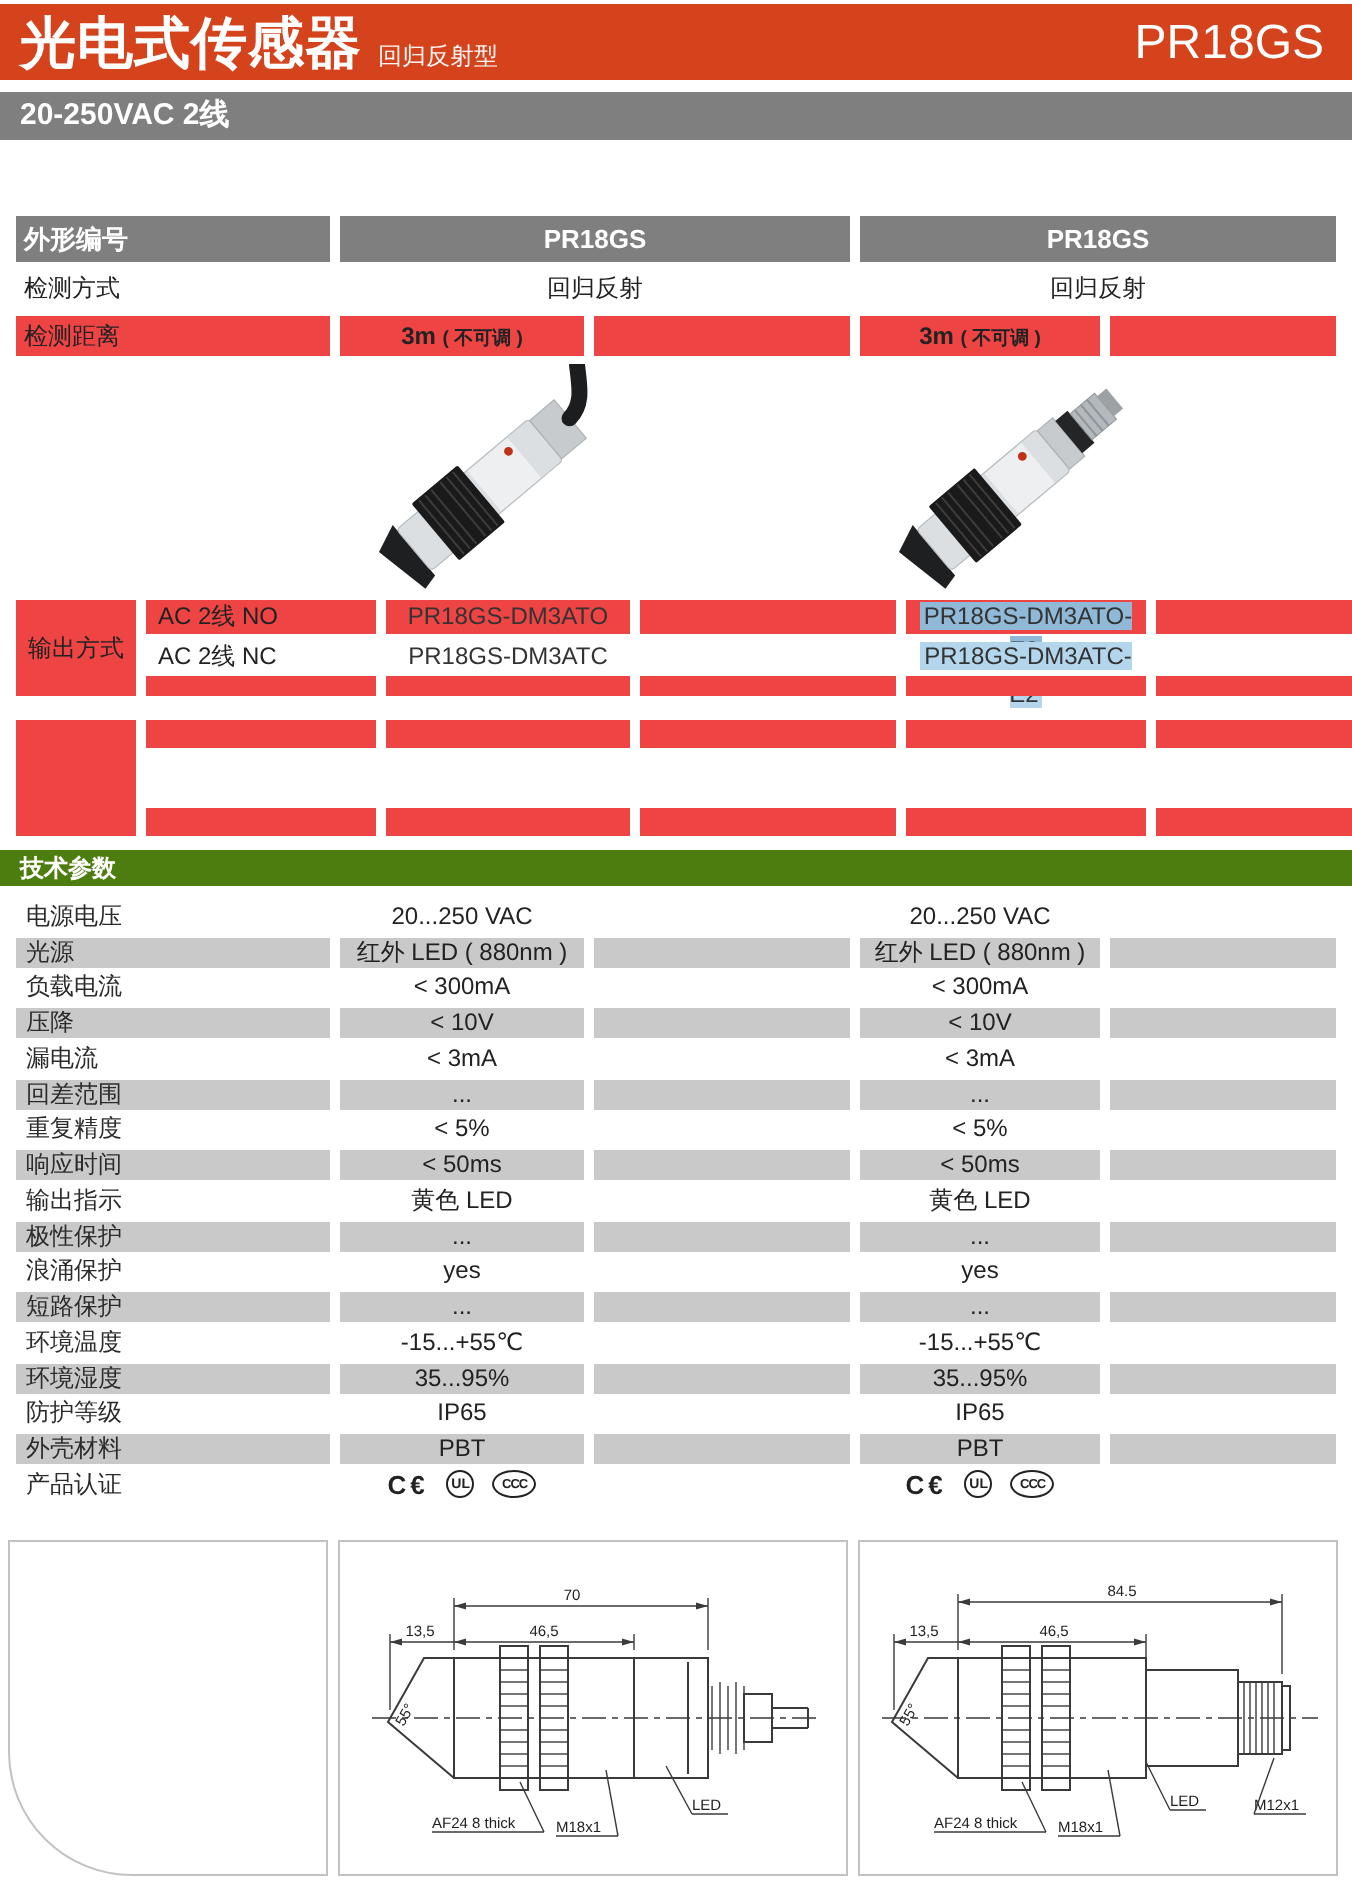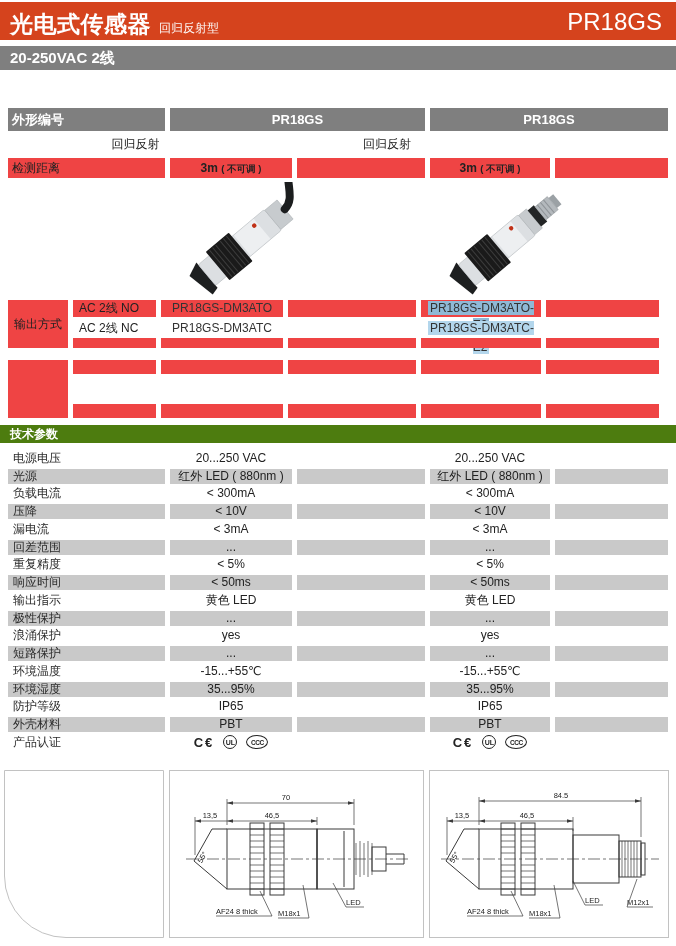--- a/index.html
+++ b/index.html
@@ -2,21 +2,21 @@
 <html><head>
 <meta charset="utf-8">
 <style>
   html,body{margin:0;padding:0;background:#fff;}
   body{font-family:"Liberation Sans","DejaVu Sans",sans-serif;color:#222;}
   #page{position:relative;width:676px;height:946px;background:#fff;overflow:hidden;}
   .abs{position:absolute;}
   
   #topbar{left:0;top:2px;width:676px;height:38px;background:#d5431d;box-sizing:border-box;
           display:flex;align-items:flex-end;padding:0 14px 4px 10px;color:#fff;}
-  #title{font-size:23px;font-weight:bold;letter-spacing:.5px;line-height:1;}
+  #title{font-size:28px;font-weight:bold;letter-spacing:.5px;line-height:1;}
   #subtitle{font-size:12px;margin-left:8px;line-height:1;padding-bottom:2px;opacity:.96;}
   #model{margin-left:auto;font-size:24px;line-height:1;align-self:center;padding-top:6px;}
   #subbar{left:0;top:46px;width:676px;height:24px;background:#7f7f7f;color:#fff;font-size:15px;
           font-weight:bold;line-height:24px;padding-left:10px;box-sizing:border-box;}
   
   .trow{position:absolute;left:0;width:676px;display:flex;gap:5px;padding-left:8px;box-sizing:border-box;font-size:12px;}
   .c-lab{width:157px;box-sizing:border-box;}
   .c1{width:255px;} .c2{width:238px;}
   .ca{width:122px;} .cb{width:128px;} .cc{width:120px;} .cd{width:113px;}
   .dark{background:#7f7f7f;color:#fff;font-weight:bold;}
@@ -27,21 +27,21 @@
   #det1{top:133px;height:22px;line-height:22px;}
   #det2{top:158px;height:20px;line-height:20px;}
   .note{font-size:9.5px;font-weight:bold;}
   .vmain{font-weight:bold;font-size:12px;}
   
   #outblock{left:0;top:300px;width:676px;height:120px;}
   #outblock .cellabs{position:absolute;box-sizing:border-box;font-size:12px;}
   .ol1{left:8px;top:0;width:60px;height:48px;display:flex;align-items:center;justify-content:center;}
   .ol2{left:8px;top:60px;width:60px;height:58px;}
   .orow{position:absolute;left:73px;display:flex;gap:5px;font-size:12px;}
-  .o-ac{width:83px;padding-left:6px;box-sizing:border-box;}
+  .o-ac{width:115px;padding-left:6px;box-sizing:border-box;}
   .or1{top:0;height:17px;line-height:17px;}
   .or2{top:19px;height:19px;line-height:19px;}
   .or3{top:38px;height:10px;}
   .or4{top:60px;height:14px;}
   .or5{top:104px;height:14px;}
   .hl-dark{background:#8fb9d6;padding:0 2px;}
   .hl-light{background:#b3d6ec;padding:0 2px;}
   .mcol{color:#333;}
   
   #techbar{left:0;top:425px;width:676px;height:18px;background:#4d7c0f;color:#fff;font-weight:bold;
@@ -85,20 +85,21 @@
 
   <div id="subbar" class="abs">20-250VAC 2线</div>
 
   <div id="hdr" class="trow">
     <div class="c-lab dark padl">外形编号</div>
     <div class="c1 dark ctr">PR18GS</div>
     <div class="c2 dark ctr">PR18GS</div>
   </div>
 
   <div id="det1" class="trow">
+    <div class="c-lab padl">检测方式</div>
     <div class="c1 ctr">回归反射</div>
     <div class="c2 ctr">回归反射</div>
   </div>
 
   <div id="det2" class="trow">
     <div class="c-lab gray padl">检测距离</div>
     <div class="ca gray ctr">
       <span class="vmain">3m</span>
       <span class="note">( 不可调 )</span>
     </div>

